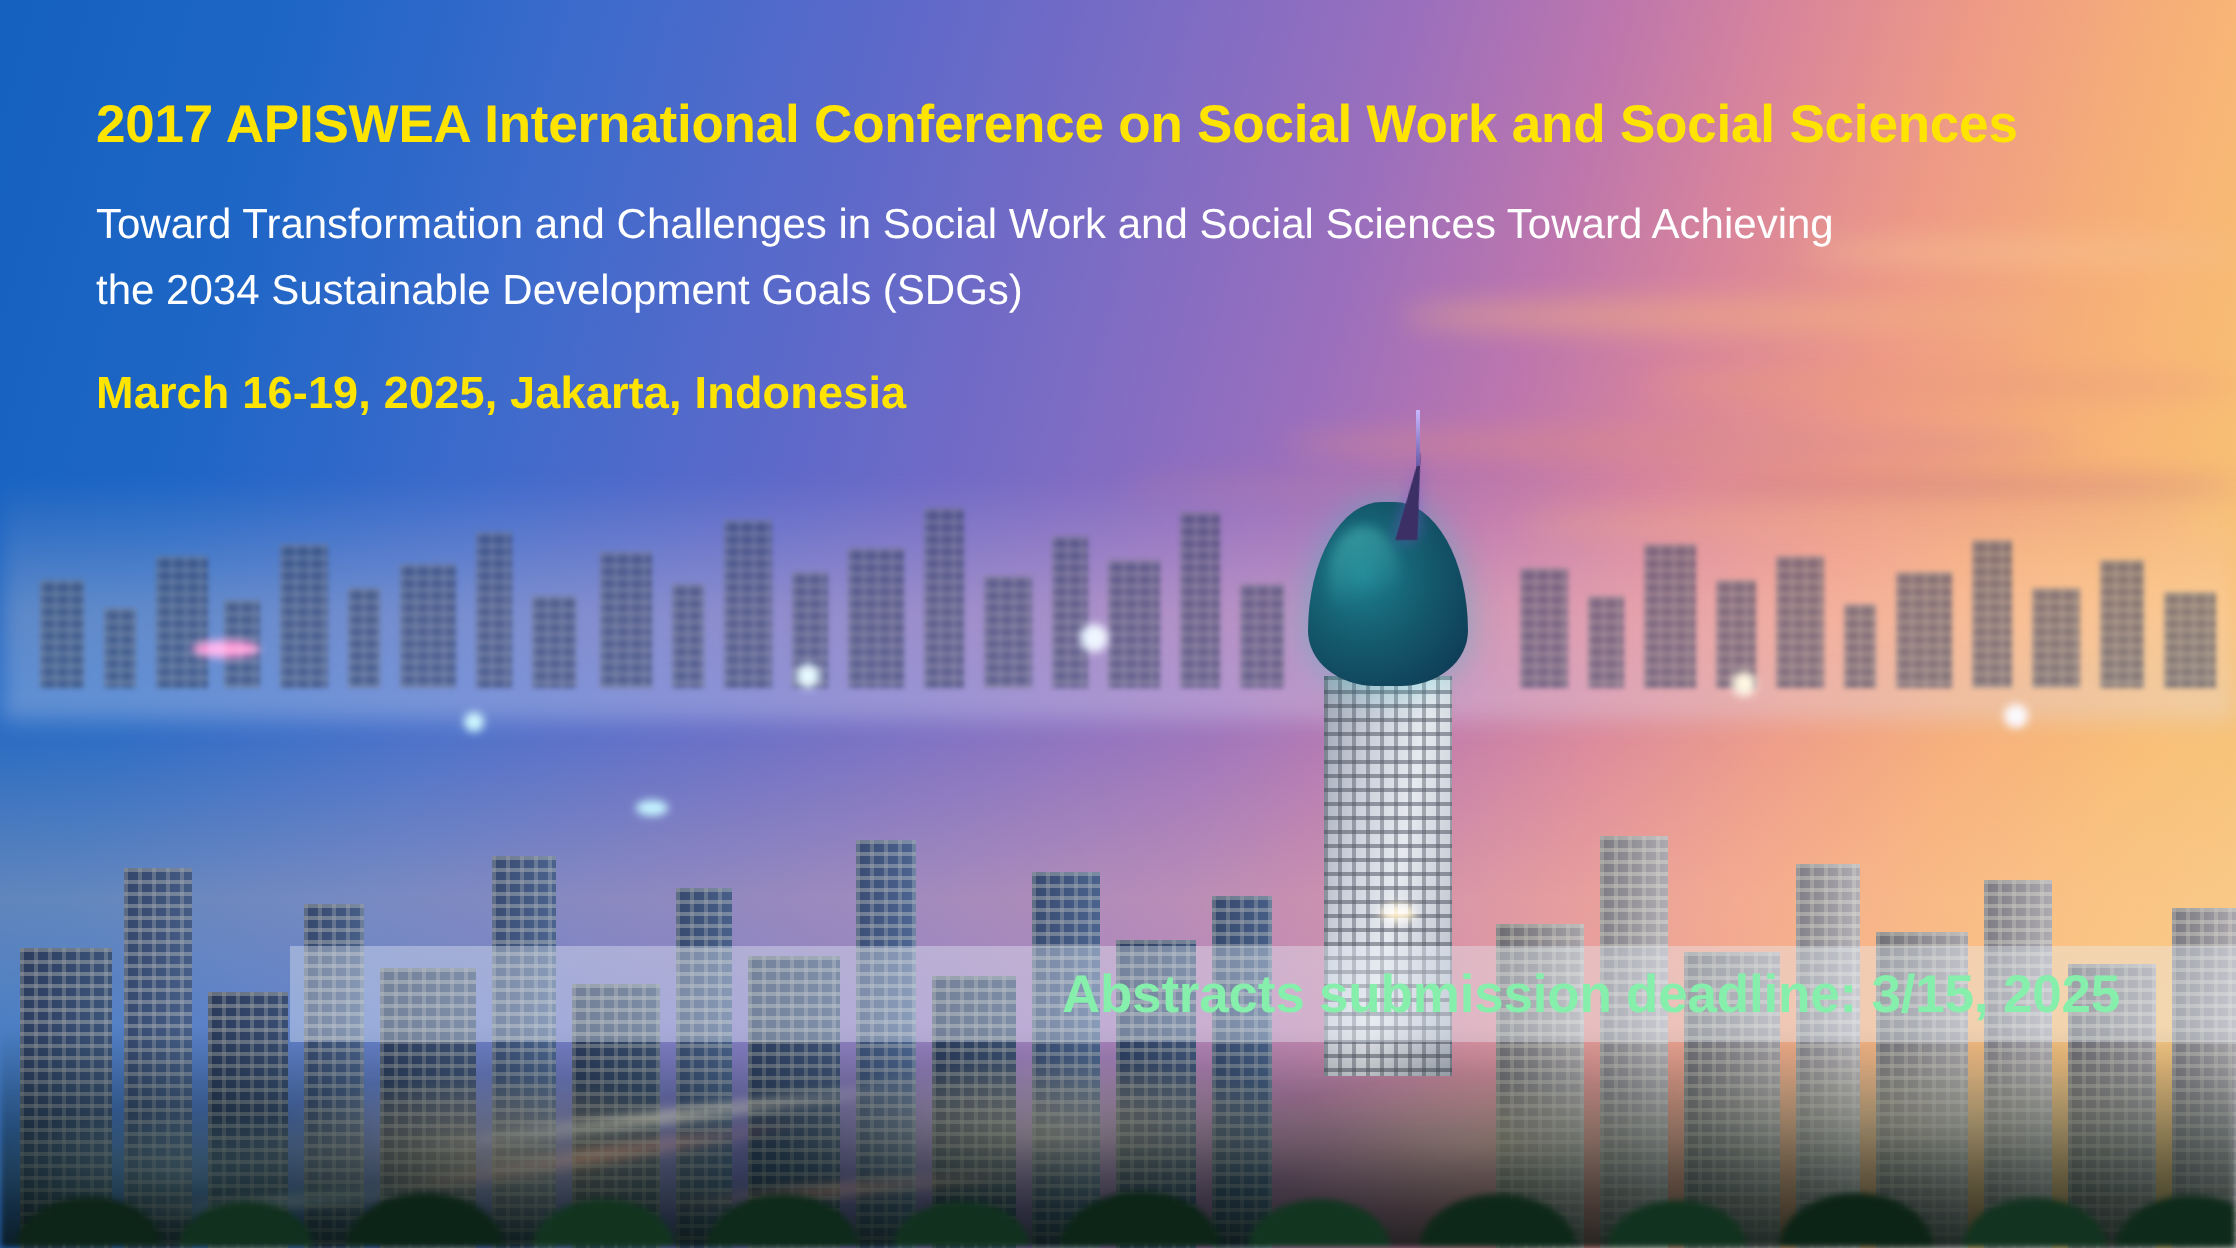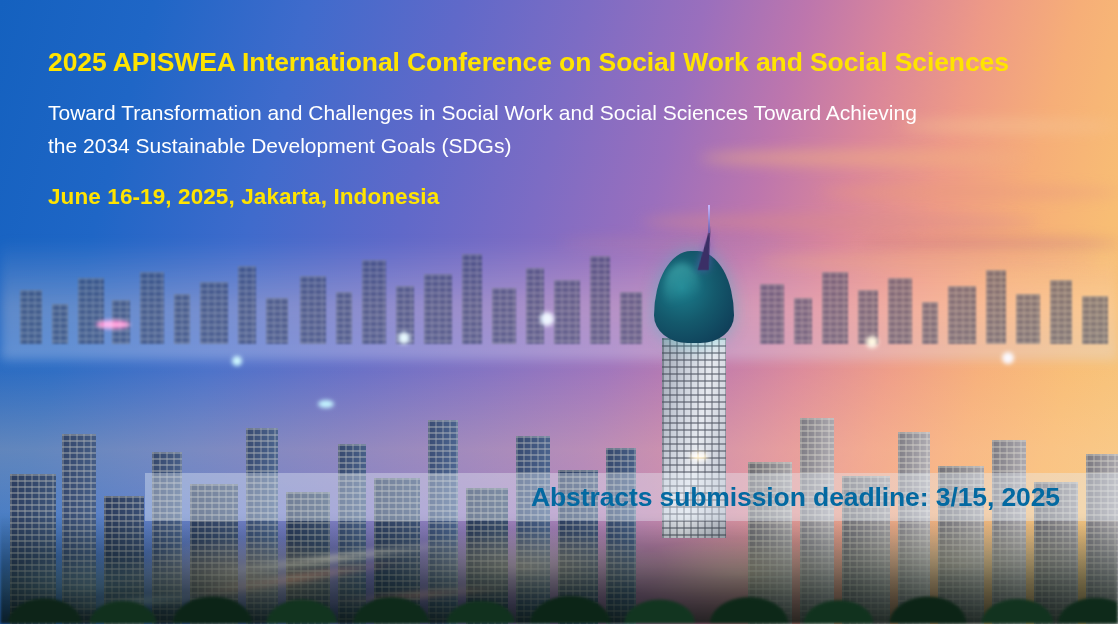--- a/index.html
+++ b/index.html
@@ -201,21 +201,21 @@
   
   .deadline-band {
     position:absolute; left:145px; top:473px; width:973px; height:48px;
     background:rgba(232,238,248,.38);
     display:flex; align-items:center; justify-content:flex-end;
     padding-right:58px;
   }
   .deadline-text {
     font-size:26.5px;
     font-weight:bold;
-    color:#0369a1;
+    color:#86efac;
     white-space:nowrap;
     letter-spacing:-.1px;
   }
 </style>
 </head>
 <body>
 
 <div id="banner">
 
   <div class="sky"></div>
@@ -312,27 +312,27 @@
 
     <div class="trail" style="left:180px; bottom:42px; width:230px; height:7px; background:linear-gradient(90deg, rgba(255,90,60,0), #ff7a4d, rgba(255,90,60,0)); transform:rotate(-9deg);"></div>
     <div class="trail" style="left:200px; bottom:62px; width:260px; height:6px; background:linear-gradient(90deg, rgba(255,230,190,0), #ffeec8, rgba(255,230,190,0)); transform:rotate(-7deg);"></div>
     <div class="trail" style="left:320px; bottom:26px; width:200px; height:6px; background:linear-gradient(90deg, rgba(255,120,80,0), #ff9060, rgba(255,120,80,0)); transform:rotate(-5deg);"></div>
     <div class="trail" style="left:60px;  bottom:20px; width:160px; height:5px; background:linear-gradient(90deg, rgba(180,240,255,0), #b7ecff, rgba(180,240,255,0)); transform:rotate(-4deg);"></div>
 
     <div class="trees"></div>
   </div>
 
   <div class="text-block">
-    <div class="title">2025 APISWEA International Conference on Social Work and Social Sciences</div>
+    <div class="title">2017 APISWEA International Conference on Social Work and Social Sciences</div>
 
     <div class="subtitle">
       <span class="ln">Toward Transformation and Challenges in Social Work and Social Sciences Toward Achieving</span>
       <span class="ln">the 2034 Sustainable Development Goals (SDGs)</span>
     </div>
 
-    <div class="dateline">June 16-19, 2025, Jakarta, Indonesia</div>
+    <div class="dateline">March 16-19, 2025, Jakarta, Indonesia</div>
   </div>
 
   <div class="deadline-band">
     <div class="deadline-text">Abstracts submission deadline: 3/15, 2025</div>
   </div>
 
 </div>
 
 </body></html>

